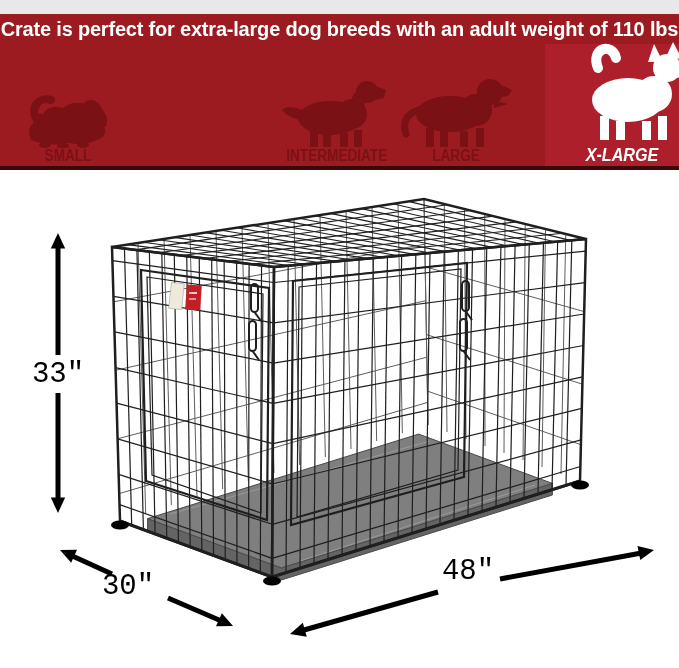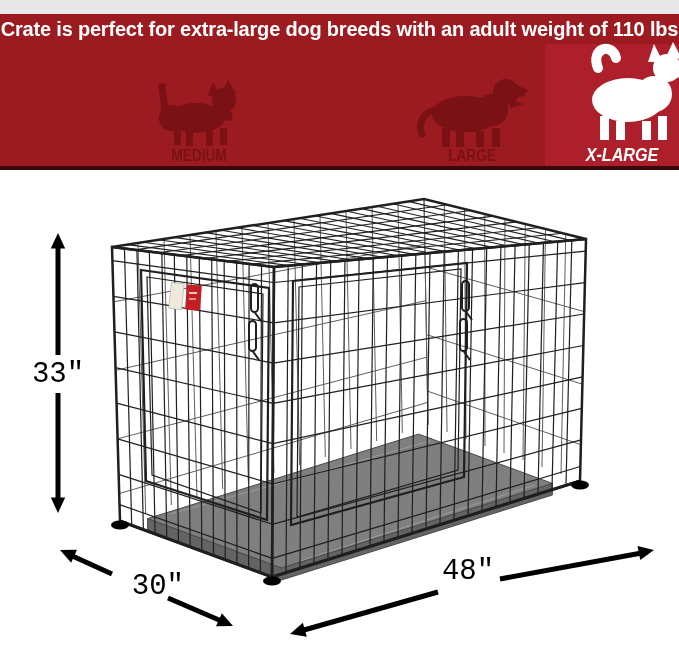--- a/index.html
+++ b/index.html
@@ -39,59 +39,70 @@
     background:var(--separator,#3A090B);
   }
   
   #crate-svg{position:absolute;left:0;top:155px;}
   .dim{
     position:absolute;width:64px;text-align:center;
     font-family:Liberation Mono, monospace;font-size:29px;color:var(--dimension-text,#000);
     white-space:nowrap;
   }
   .dim-h{left:26px;top:344px;}
-  .dim-d{left:120px;top:556px;text-align:right;}
+  .dim-d{left:96px;top:556px;}
   .dim-w{left:436px;top:541px;text-align:center;}
   
   .note{
     position:absolute;left:0;top:648px;width:679px;text-align:center;
     font-size:14px;font-weight:bold;color:var(--footer-text,#111);
     letter-spacing:-0.2px;white-space:nowrap;
   }
 </style>
 </head>
 <body>
 
 <div class="stage">
 
   <header class="banner">
     <div class="banner-text">Crate is perfect for extra-large dog breeds with an adult weight of 110 lbs</div>
 
     <div class="hl-cell"></div>
 
-
-    <div class="size-cell" style="left:149px;width:100px;">
-      <svg class="dog" style="left:3px;top:62px;" width="94" height="72" viewBox="0 0 94 72">
-        <polygon class="df" points="6,8 13,7 17,36 10,38"></polygon>
-        <circle class="df" cx="20" cy="42" r="13"></circle>
-        <ellipse class="df" cx="44" cy="42" rx="29" ry="15"></ellipse>
-        <circle class="df" cx="72" cy="24" r="12"></circle>
-        <polygon class="df" points="61,6 68,19 56,20"></polygon>
-        <polygon class="df" points="76,4 84,17 70,16"></polygon>
-        <path class="df" d="M70,32 Q83,34 80,44 Q71,47 65,39 Z"></path>
-        <rect class="df" x="22" y="52" width="7" height="17"></rect>
-        <rect class="df" x="34" y="55" width="7" height="15"></rect>
-        <rect class="df" x="54" y="55" width="7" height="15"></rect>
-        <rect class="df" x="68" y="52" width="7" height="17"></rect>
-      </svg>
-      <div class="size-label">MEDIUM</div>
-    </div>
-
-
-    <div class="size-cell" style="left:412px;width:120px;text-decoration:underline;">
+    <div class="size-cell" style="left:18px;width:100px;">
+      <svg class="dog" style="left:7px;top:76px;" width="85" height="58" viewBox="0 0 85 58">
+        <path class="ds" stroke-width="8" stroke-linecap="round" d="M12,30 C4,18 14,6 26,10"></path>
+        <path class="df" d="M6,50 Q1,38 9,33 Q5,22 18,24 Q24,14 38,18 Q48,10 60,14 Q74,10 79,22 Q85,30 79,36 Q83,46 72,50 Q60,56 44,53 Q24,57 6,50 Z"></path>
+        <circle class="df" cx="66" cy="20" r="10"></circle>
+        <path class="df" d="M72,24 Q84,26 81,36 Q74,40 68,34 Z"></path>
+        <ellipse class="df" cx="20" cy="55" rx="6" ry="3"></ellipse>
+        <ellipse class="df" cx="38" cy="56" rx="6" ry="3"></ellipse>
+        <ellipse class="df" cx="58" cy="55" rx="6" ry="3"></ellipse>
+      </svg>
+      <div class="size-label">SMALL</div>
+    </div>
+
+
+    <div class="size-cell" style="left:278px;width:110px;">
+      <svg class="dog" style="left:2px;top:60px;" width="106" height="74" viewBox="0 0 106 74">
+        <path class="df" d="M22,36 Q8,30 2,36 Q8,44 22,46 Z"></path>
+        <ellipse class="df" cx="50" cy="44" rx="32" ry="17"></ellipse>
+        <circle class="df" cx="72" cy="40" r="15"></circle>
+        <circle class="df" cx="87" cy="18" r="11"></circle>
+        <path class="df" d="M90,10 L106,16 L104,24 L90,27 Z"></path>
+        <ellipse class="df" cx="78" cy="28" rx="7" ry="14" transform="rotate(18 78 28)"></ellipse>
+        <rect class="df" x="30" y="56" width="8" height="17"></rect>
+        <rect class="df" x="43" y="59" width="8" height="14"></rect>
+        <rect class="df" x="60" y="59" width="8" height="14"></rect>
+        <rect class="df" x="74" y="56" width="8" height="17"></rect>
+      </svg>
+      <div class="size-label">INTERMEDIATE</div>
+    </div>
+
+    <div class="size-cell" style="left:396px;width:120px;text-decoration:underline;">
       <svg class="dog" style="left:4px;top:54px;" width="112" height="80" viewBox="0 0 112 80">
         <path class="ds" stroke-width="7" stroke-linecap="round" d="M18,42 C6,46 2,56 6,66"></path>
         <ellipse class="df" cx="50" cy="46" rx="34" ry="18"></ellipse>
         <circle class="df" cx="76" cy="42" r="16"></circle>
         <circle class="df" cx="90" cy="24" r="13"></circle>
         <path class="df" d="M94,14 L112,22 L108,28 L94,30 Z"></path>
         <path class="df" d="M94,32 L108,36 L94,40 Z"></path>
         <ellipse class="df" cx="82" cy="32" rx="7" ry="13" transform="rotate(15 82 32)"></ellipse>
         <rect class="df" x="26" y="60" width="8" height="19"></rect>
         <rect class="df" x="40" y="63" width="8" height="16"></rect>

